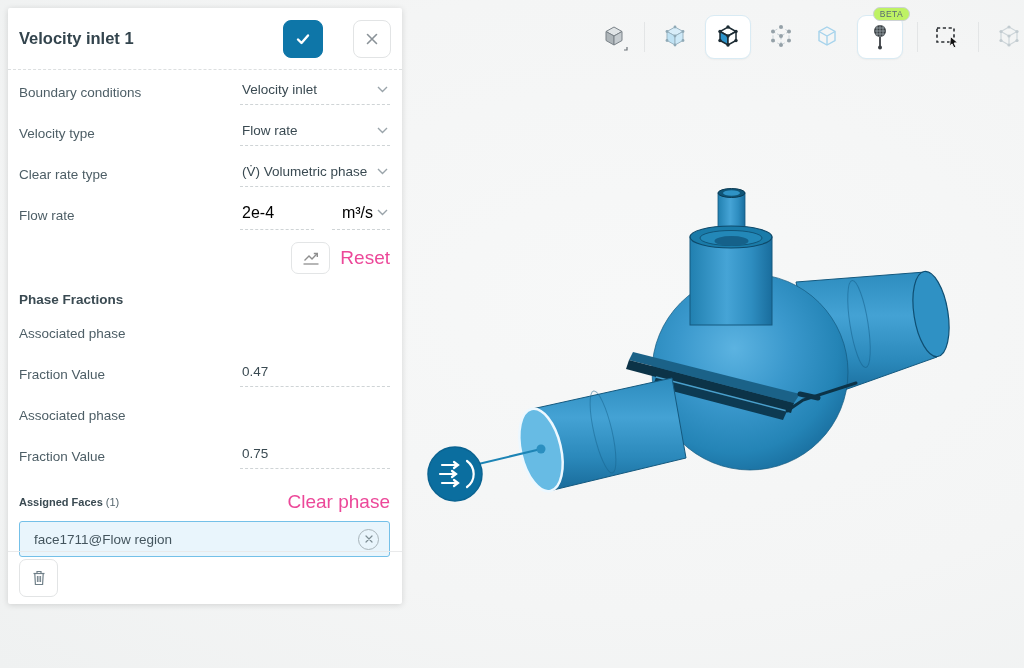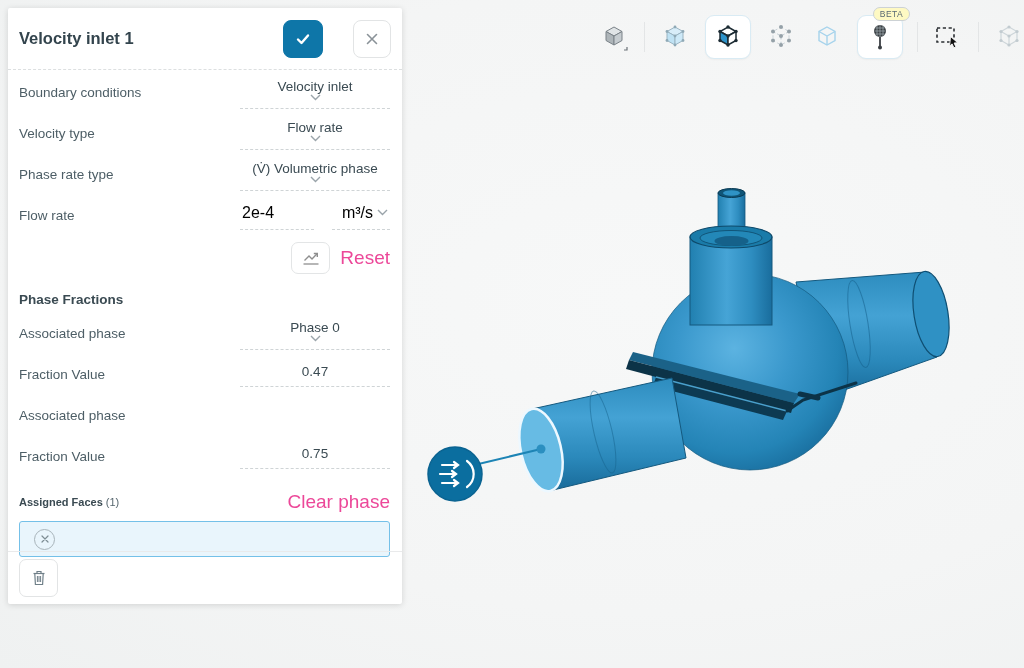--- a/index.html
+++ b/index.html
@@ -21,21 +21,21 @@
     display:flex;align-items:center;gap:14px;
   }
   .tb-icon{width:32px;height:32px;display:flex;align-items:center;justify-content:center;border-radius:6px;}
   .tb-box{
     width:44px;height:42px;background:#ffffff;border:1px solid #d9ebf4;border-radius:9px;
     display:flex;align-items:center;justify-content:center;position:relative;
     box-shadow:0 1px 2px rgba(0,0,0,0.04);
   }
   .tb-sep{width:1px;height:30px;background:#e3e5e6;}
   .beta-pill{
-    position:absolute;top:-9px;right:-8px;background:#fef9c3;border:1px solid #cdd2d5;
+    position:absolute;top:-9px;right:-8px;background:#bef264;border:1px solid #cdd2d5;
     border-radius:9px;padding:1px 6px;font-size:8.5px;color:#5a6artp;color:#5a6a72;letter-spacing:.4px;
   }
   
   .panel{
     position:absolute;left:8px;top:8px;width:394px;height:596px;background:#fff;
     border-radius:2px;box-shadow:0 1px 6px rgba(0,0,0,0.14);
   }
   .panel-header{
     height:61px;display:flex;align-items:center;padding:0 11px 0 11px;
     border-bottom:1px dashed #dcdfe0;
@@ -47,22 +47,22 @@
     display:flex;align-items:center;justify-content:center;cursor:pointer;margin-right:6px;
   }
   .btn-close{
     width:36px;height:36px;background:#fff;border:1px solid #e2e4e5;border-radius:8px;
     display:flex;align-items:center;justify-content:center;cursor:pointer;
   }
   .panel-body{padding:2px 12px 0 11px;}
   .row{display:flex;align-items:center;min-height:41px;}
   .row-label{flex:1;font-size:13.5px;color:#4d5e66;}
   .control{
-    width:150px;display:flex;align-items:center;justify-content:flex-start;
-    border-bottom:1px dashed #cfd4d6;padding:2px 2px 7px 2px;box-sizing:border-box;flex-direction:column;
+    width:150px;display:flex;align-items:center;justify-content:space-between;
+    border-bottom:1px dashed #cfd4d6;padding:2px 2px 7px 2px;box-sizing:border-box;
   }
   .control .val{font-size:13.5px;color:#3a4a52;white-space:nowrap;}
   .control-plain{border-bottom:1px dashed #cfd4d6;padding:2px 2px 7px 2px;box-sizing:border-box;}
   .flow-controls{width:150px;display:flex;align-items:flex-end;justify-content:space-between;}
   .flow-input{width:74px;}
   .flow-unit{width:58px;display:flex;align-items:center;justify-content:flex-end;gap:4px;}
   .reset-row{display:flex;align-items:center;justify-content:flex-end;gap:10px;height:44px;}
   .icon-btn{
     width:37px;height:30px;background:#fff;border:1px solid #e3e5e6;border-radius:7px;
     display:flex;align-items:center;justify-content:center;cursor:pointer;
@@ -319,21 +319,21 @@
       <div class="row-label">Velocity type</div>
       <div class="control">
         <span class="val">Flow rate</span>
         <svg width="11" height="7" viewBox="0 0 11 7">
             <path d="M1 1 L5.5 5.5 L10 1" fill="none" stroke="#9aa4aa" stroke-width="1.4"></path>
           </svg>
       </div>
     </div>
 
     <div class="row">
-      <div class="row-label">Phase rate type</div>
+      <div class="row-label">Clear rate type</div>
       <div class="control">
         <span class="val">(V̇) Volumetric phase</span>
         <svg width="11" height="7" viewBox="0 0 11 7">
             <path d="M1 1 L5.5 5.5 L10 1" fill="none" stroke="#9aa4aa" stroke-width="1.4"></path>
           </svg>
       </div>
     </div>
 
     <div class="row">
       <div class="row-label">Flow rate</div>
@@ -358,26 +358,20 @@
           <path d="M12.8 3.5 L16.3 3.5 L16.3 7" fill="none" stroke="#8e8e8e" stroke-width="1.4"></path>
         </svg>
       </div>
       <span class="link">Reset</span>
     </div>
 
     <div class="section-heading">Phase Fractions</div>
 
     <div class="row">
       <div class="row-label">Associated phase</div>
-      <div class="control">
-        <span class="val">Phase 0</span>
-        <svg width="11" height="7" viewBox="0 0 11 7">
-            <path d="M1 1 L5.5 5.5 L10 1" fill="none" stroke="#9aa4aa" stroke-width="1.4"></path>
-          </svg>
-      </div>
     </div>
 
     <div class="row">
       <div class="row-label">Fraction Value</div>
       <div class="control">
         <span class="val">0.47</span>
       </div>
     </div>
 
     <div class="row">
@@ -393,20 +387,21 @@
 
     <div class="faces-header">
       <div class="faces-title">
         <b>Assigned Faces</b>
         <span class="faces-count">(1)</span>
       </div>
       <span class="link">Clear phase</span>
     </div>
 
     <div class="chip">
+      <span class="chip-text">face1711@Flow region</span>
       <span class="chip-close">
         <svg width="8" height="8" viewBox="0 0 8 8">
           <path d="M1 1 L7 7 M7 1 L1 7" stroke="#7d8d94" stroke-width="1.2" stroke-linecap="round"></path>
         </svg>
       </span>
     </div>
   </div>
 
   <div class="panel-footer">
     <div class="trash-btn">

